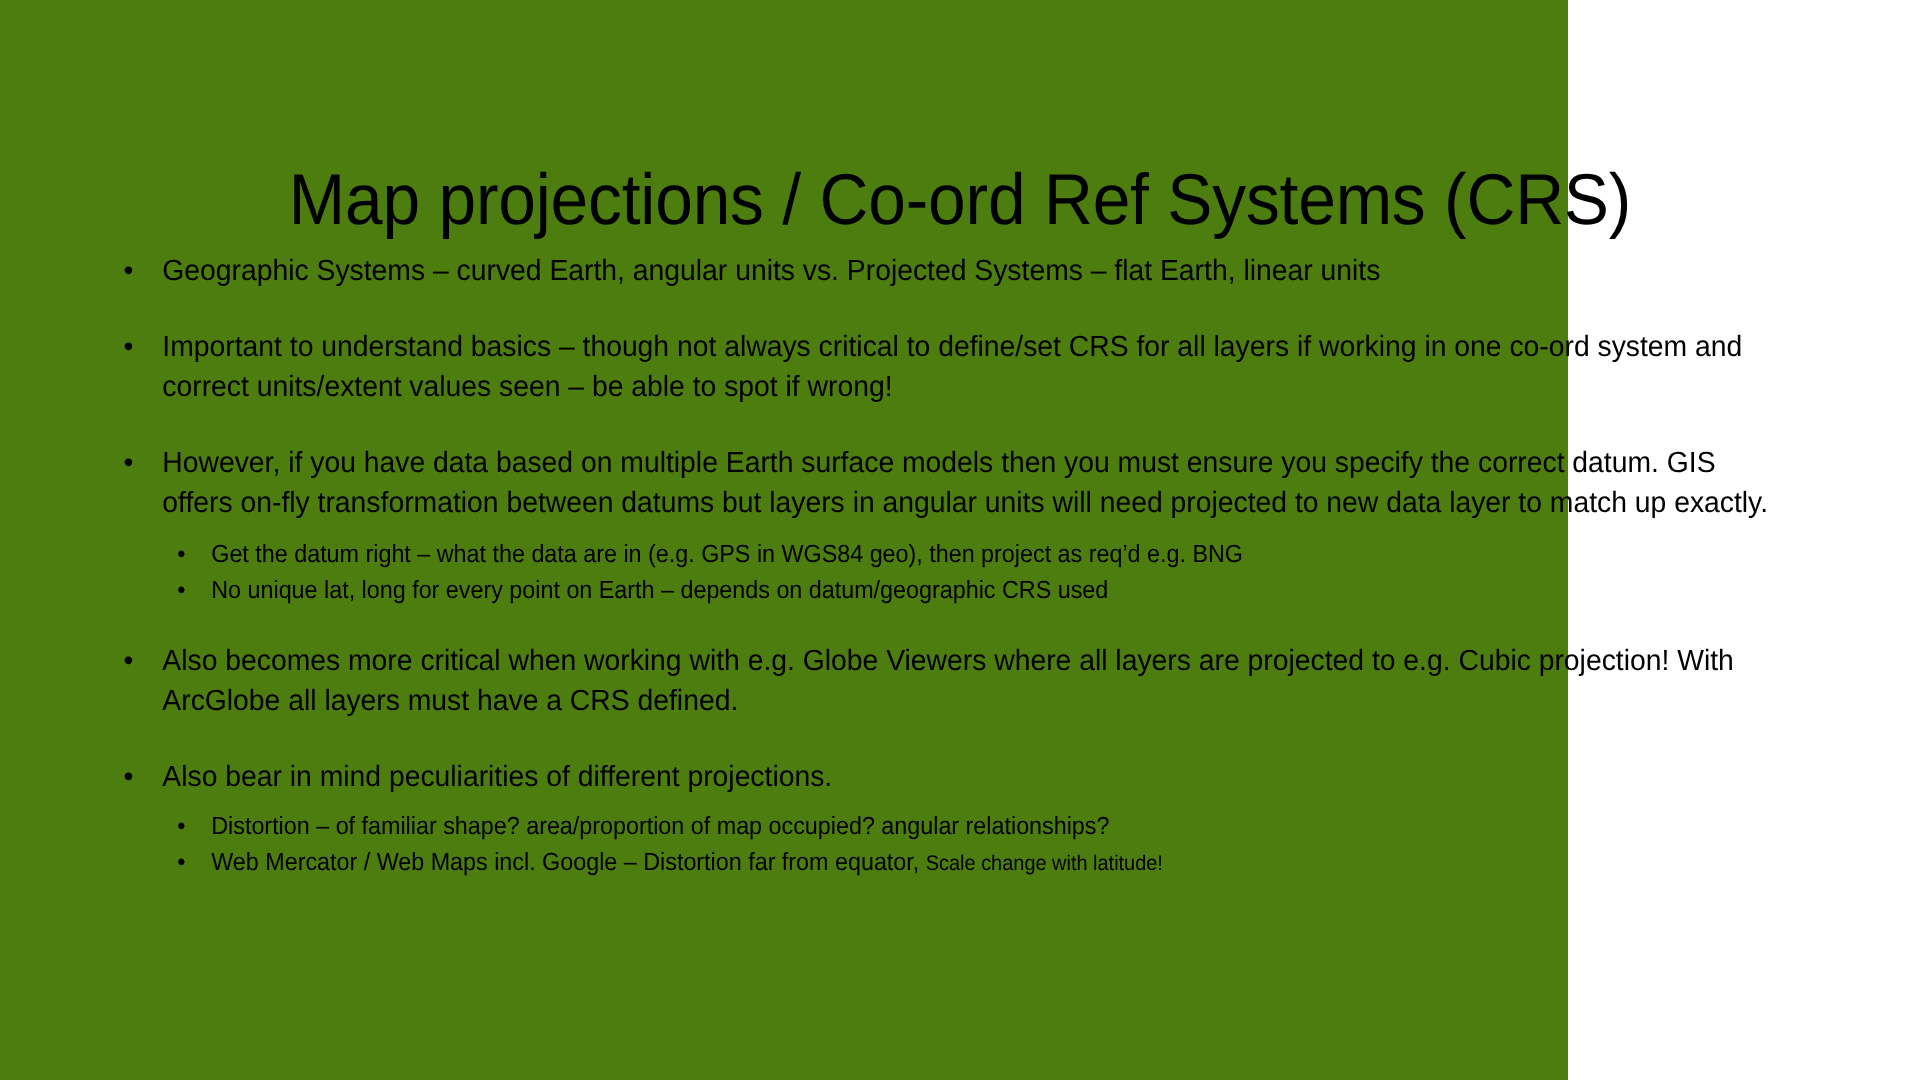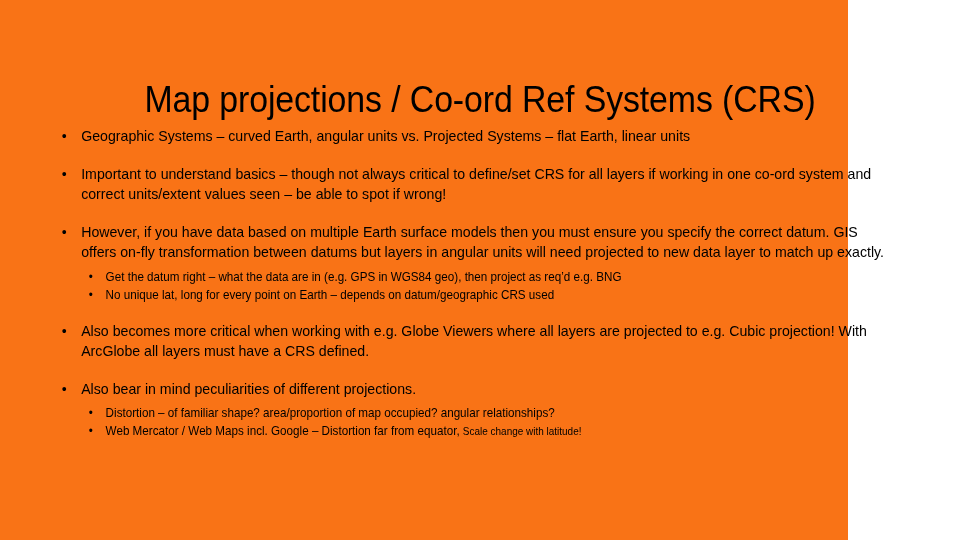--- a/index.html
+++ b/index.html
@@ -10,23 +10,23 @@
     width: 960px;
     height: 540px;
     background: #ffffff;
     font-family: "Liberation Sans", sans-serif;
     color: #000000;
     overflow: hidden;
   }
 
   .slide {
     position: relative;
-    width: 848px;
+    width: 784px;
     height: 540px;
-    background: #f97316;
+    background: #4d7c0f;
     box-sizing: border-box;
   }
 
   
   .slide-title {
     position: absolute;
     left: 0;
     top: 54px;
     width: 960px;
     text-align: center;

